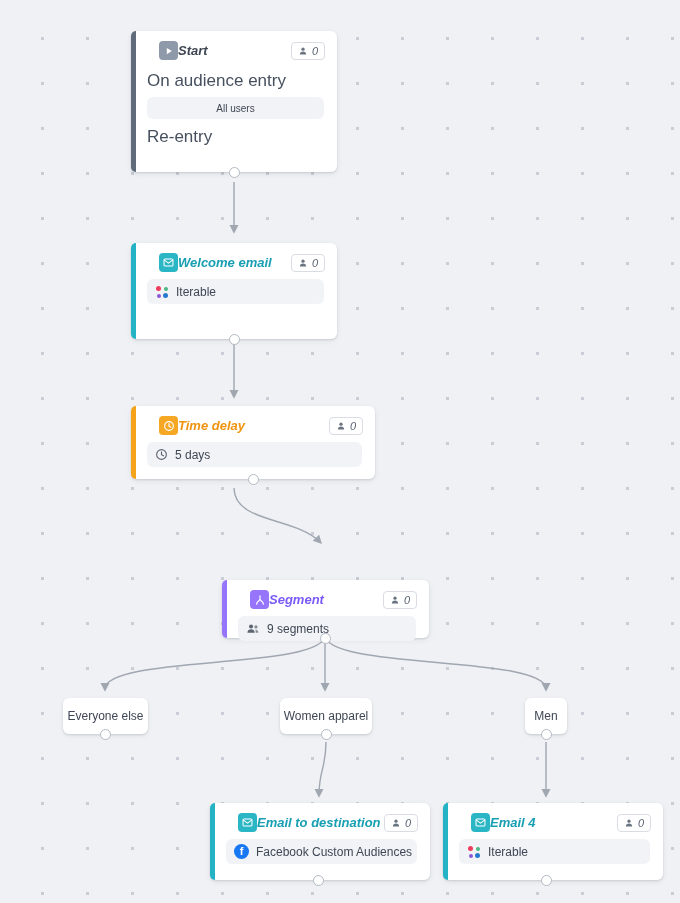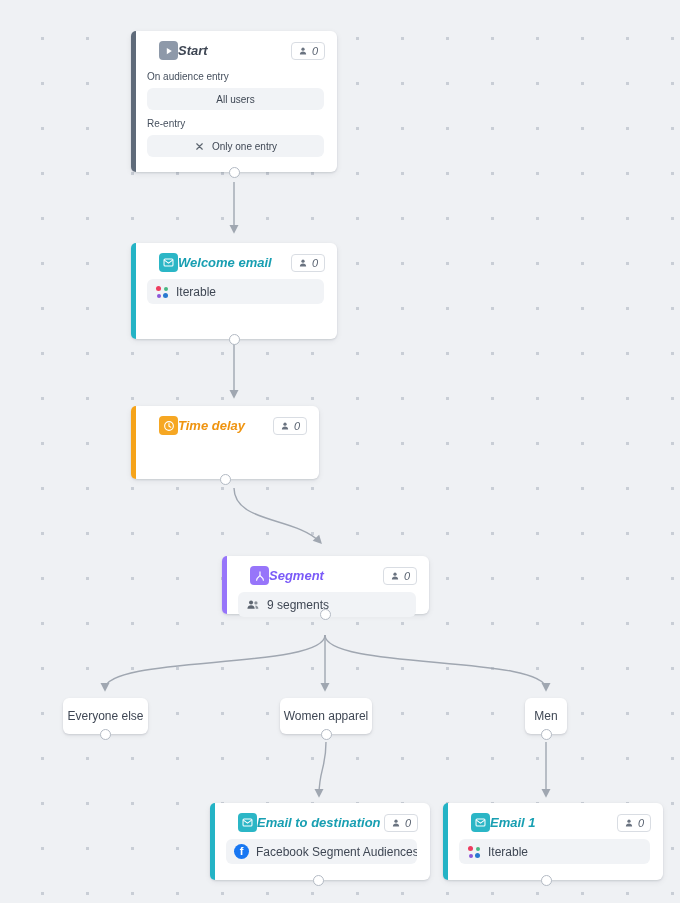--- a/index.html
+++ b/index.html
@@ -38,21 +38,21 @@
   .title-teal   { color:#189fb2; }
   .title-amber  { color:#ef9410; }
   .title-purple { color:#7a5af8; }
 
   .badge {
     display:flex; align-items:center; gap:4px; flex:none;
     border:1px solid #d9dde3; border-radius:4px; background:#fff;
     padding:2px 6px; font-size:11px; color:#5b6472;
   }
 
-  .field-label { font-size:10px; color:#46505e; margin:4px 13px 6px 16px; }
+  .field-label { font-size:17px; color:#46505e; margin:4px 13px 6px 16px; }
   .field {
     background:#f1f3f6; border-radius:6px; margin:0 13px 0 16px;
     padding:4px 8px; min-height:25px; display:flex; align-items:center; gap:7px;
     font-size:12px; color:#3f4754; white-space:nowrap; overflow:hidden;
   }
   .field.slim { min-height:22px; font-size:10px; margin-bottom:8px;justify-content:center; }
   .field.last { margin-bottom:4px; }
 
   .port {
     position:absolute; z-index:3; width:11px; height:11px; border-radius:50%;
@@ -114,26 +114,20 @@
             <path d="M3 13.5 C3 10.2 5.4 8.8 8 8.8 C10.6 8.8 13 10.2 13 13.5 Z" fill="#6a7380"></path>
           </svg>
         <span>0</span>
       </span>
     </div>
     <div class="field-label">On audience entry</div>
     <div class="field slim">
       <span>All users</span>
     </div>
     <div class="field-label">Re-entry</div>
-    <div class="field slim">
-      <svg width="11" height="11" viewBox="0 0 16 16">
-          <path d="M4 4 L12 12 M12 4 L4 12" stroke="#5d6570" stroke-width="1.7" stroke-linecap="round"></path>
-        </svg>
-      <span>Only one entry</span>
-    </div>
     <div class="port"></div>
   </div>
 
   <div class="node" style="left:131px; top:243px; width:206px; height:96px;">
     <div class="accent accent-teal"></div>
     <div class="node-header">
       <span class="node-icon bg-teal">
         <svg width="11" height="11" viewBox="0 0 16 16">
             <rect x="1.5" y="3" width="13" height="10" rx="1.5" fill="none" stroke="#fff" stroke-width="1.5"></rect>
             <path d="M2 4.5 L8 9 L14 4.5" fill="none" stroke="#fff" stroke-width="1.5"></path>
@@ -153,42 +147,49 @@
           <i class="it-d1"></i>
           <i class="it-d2"></i>
           <i class="it-d3"></i>
           <i class="it-d4"></i>
         </span>
       <span>Iterable</span>
     </div>
     <div class="port"></div>
   </div>
 
-  <div class="node" style="left:131px; top:406px; width:188px; height:73px;">
+  <div class="node" style="left:131px; top:406px; width:244px; height:73px;">
     <div class="accent accent-amber"></div>
     <div class="node-header">
       <span class="node-icon bg-amber">
         <svg width="12" height="12" viewBox="0 0 16 16">
             <circle cx="8" cy="8" r="5.8" fill="none" stroke="#fff" stroke-width="1.5"></circle>
             <path d="M8 4.8 V8.2 L10.4 9.6" fill="none" stroke="#fff" stroke-width="1.5" stroke-linecap="round"></path>
           </svg>
       </span>
       <span class="node-title title-amber">Time delay</span>
       <span class="badge">
         <svg width="10" height="10" viewBox="0 0 16 16">
             <circle cx="8" cy="5" r="2.6" fill="#6a7380"></circle>
             <path d="M3 13.5 C3 10.2 5.4 8.8 8 8.8 C10.6 8.8 13 10.2 13 13.5 Z" fill="#6a7380"></path>
           </svg>
         <span>0</span>
       </span>
     </div>
-    <div class="port"></div>
-  </div>
-
-  <div class="node" style="left:222px; top:556px; width:207px; height:58px;">
+    <div class="field last">
+      <svg width="13" height="13" viewBox="0 0 16 16">
+          <circle cx="8" cy="8" r="6" fill="none" stroke="#5d6570" stroke-width="1.4"></circle>
+          <path d="M8 4.8 V8.2 L10.5 9.6" fill="none" stroke="#5d6570" stroke-width="1.4" stroke-linecap="round"></path>
+        </svg>
+      <span>5 days</span>
+    </div>
+    <div class="port"></div>
+  </div>
+
+  <div class="node" style="left:222px; top:580px; width:207px; height:58px;">
     <div class="accent accent-purple"></div>
     <div class="node-header">
       <span class="node-icon bg-purple">
         <svg width="12" height="12" viewBox="0 0 16 16">
             <path d="M8 2.5 V6.5 M8 6.5 C8 9.5 3.5 9 3.5 13.5 M8 6.5 C8 9.5 12.5 9 12.5 13.5" stroke="#fff" stroke-width="1.6" fill="none" stroke-linecap="round"></path>
           </svg>
       </span>
       <span class="node-title title-purple">Segment</span>
       <span class="badge">
         <svg width="10" height="10" viewBox="0 0 16 16">
@@ -236,35 +237,35 @@
       <span class="badge">
         <svg width="10" height="10" viewBox="0 0 16 16">
             <circle cx="8" cy="5" r="2.6" fill="#6a7380"></circle>
             <path d="M3 13.5 C3 10.2 5.4 8.8 8 8.8 C10.6 8.8 13 10.2 13 13.5 Z" fill="#6a7380"></path>
           </svg>
         <span>0</span>
       </span>
     </div>
     <div class="field last">
       <span class="fb-icon">f</span>
-      <span>Facebook Segment Audiences</span>
+      <span>Facebook Custom Audiences</span>
     </div>
     <div class="port" style="left:103px;"></div>
   </div>
 
   <div class="node" style="left:443px; top:803px; width:220px; height:77px;">
     <div class="accent accent-teal"></div>
     <div class="node-header">
       <span class="node-icon bg-teal">
         <svg width="11" height="11" viewBox="0 0 16 16">
             <rect x="1.5" y="3" width="13" height="10" rx="1.5" fill="none" stroke="#fff" stroke-width="1.5"></rect>
             <path d="M2 4.5 L8 9 L14 4.5" fill="none" stroke="#fff" stroke-width="1.5"></path>
           </svg>
       </span>
-      <span class="node-title title-teal">Email 1</span>
+      <span class="node-title title-teal">Email 4</span>
       <span class="badge">
         <svg width="10" height="10" viewBox="0 0 16 16">
             <circle cx="8" cy="5" r="2.6" fill="#6a7380"></circle>
             <path d="M3 13.5 C3 10.2 5.4 8.8 8 8.8 C10.6 8.8 13 10.2 13 13.5 Z" fill="#6a7380"></path>
           </svg>
         <span>0</span>
       </span>
     </div>
     <div class="field last">
       <span class="it-logo">

